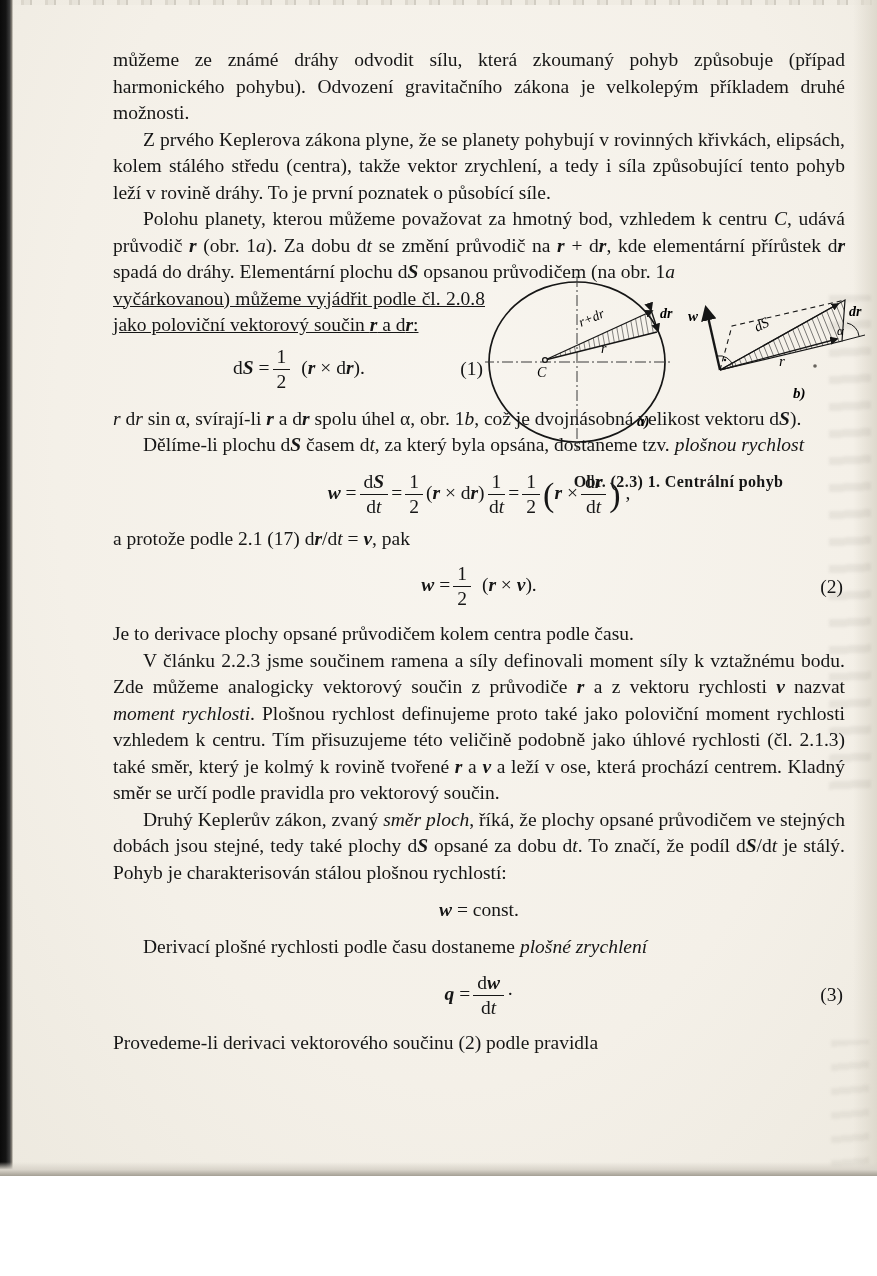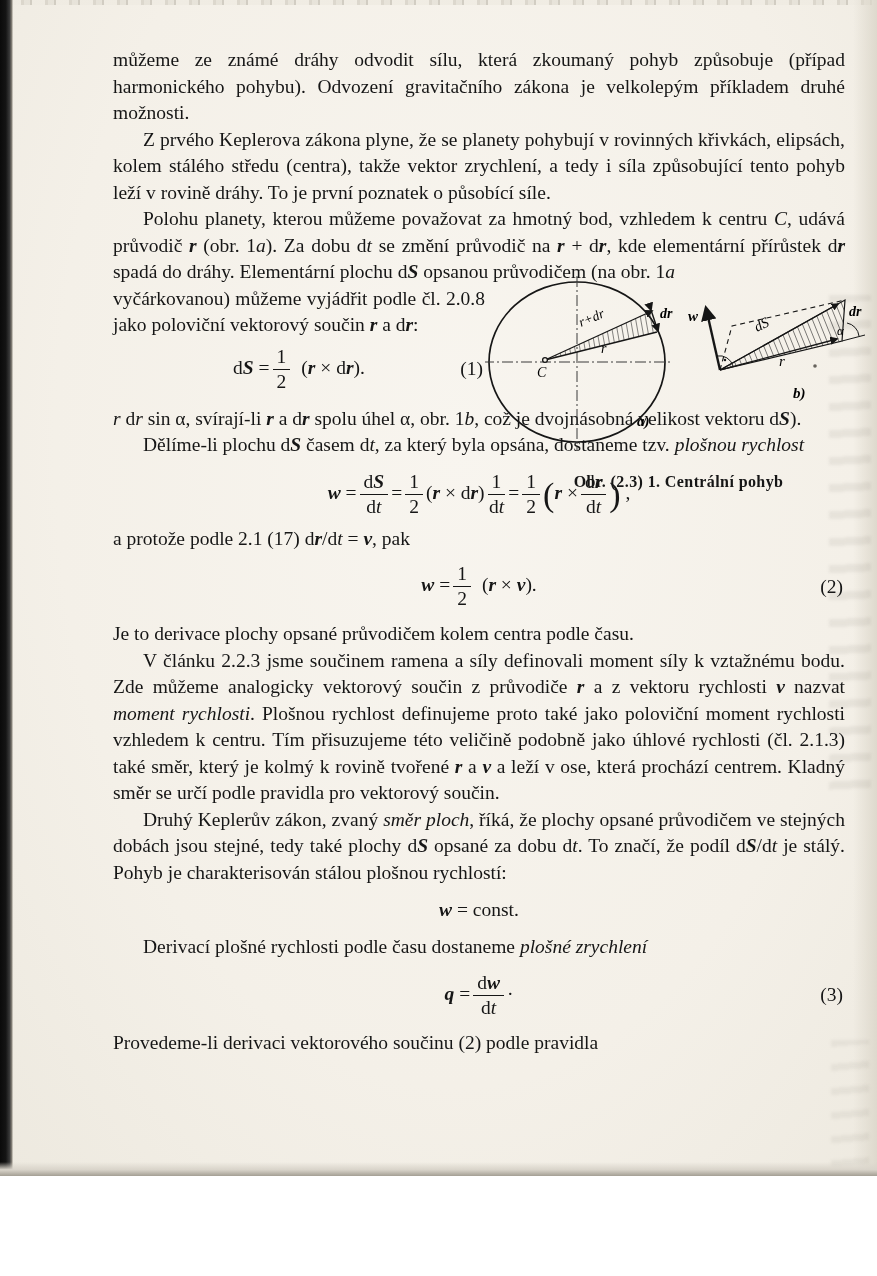--- a/index.html
+++ b/index.html
@@ -19,21 +19,21 @@
   .edge-right{position:absolute;right:0;top:0;width:24px;height:1276px;
     background:linear-gradient(270deg,#ded9cd,rgba(244,240,232,0));}
   .bleed{position:absolute;right:6px;top:295px;width:42px;height:500px;filter:blur(1.6px);opacity:.55;
     background:repeating-linear-gradient(177deg, rgba(110,105,95,.18) 0 8px, rgba(110,105,95,0) 8px 27px);}
   .bleed2{position:absolute;right:8px;top:1040px;width:38px;height:130px;filter:blur(1.8px);opacity:.5;
     background:repeating-linear-gradient(175deg, rgba(110,105,95,.16) 0 7px, rgba(110,105,95,0) 7px 24px);}
 
   .content{position:absolute;left:113px;top:47px;width:732px;}
   p{margin:0;text-align:justify;font-size:19.5px;line-height:26.5px;}
   .indent{text-indent:30px;}
-  .narrow{margin-right:360px;}
+  .narrow{margin-right:360px;text-decoration:underline;}
   .v{font-weight:bold;font-style:italic;}
 
   
   .eq{position:relative;text-align:center;font-size:19.5px;line-height:normal;margin:9px 0;}
   .eq .gap{display:inline-block;width:8px;}
   .frac{display:inline-block;vertical-align:-0.72em;text-align:center;margin:0 3px;}
   .frac .num{display:block;padding:0 4px 1px;border-bottom:1.4px solid #161616;}
   .frac .den{display:block;padding-top:1px;}
   .bigp{font-size:34px;font-weight:400;vertical-align:-7px;line-height:0;}
   .eqnum{position:absolute;right:2px;top:50%;transform:translateY(-50%);font-size:19.5px;}

